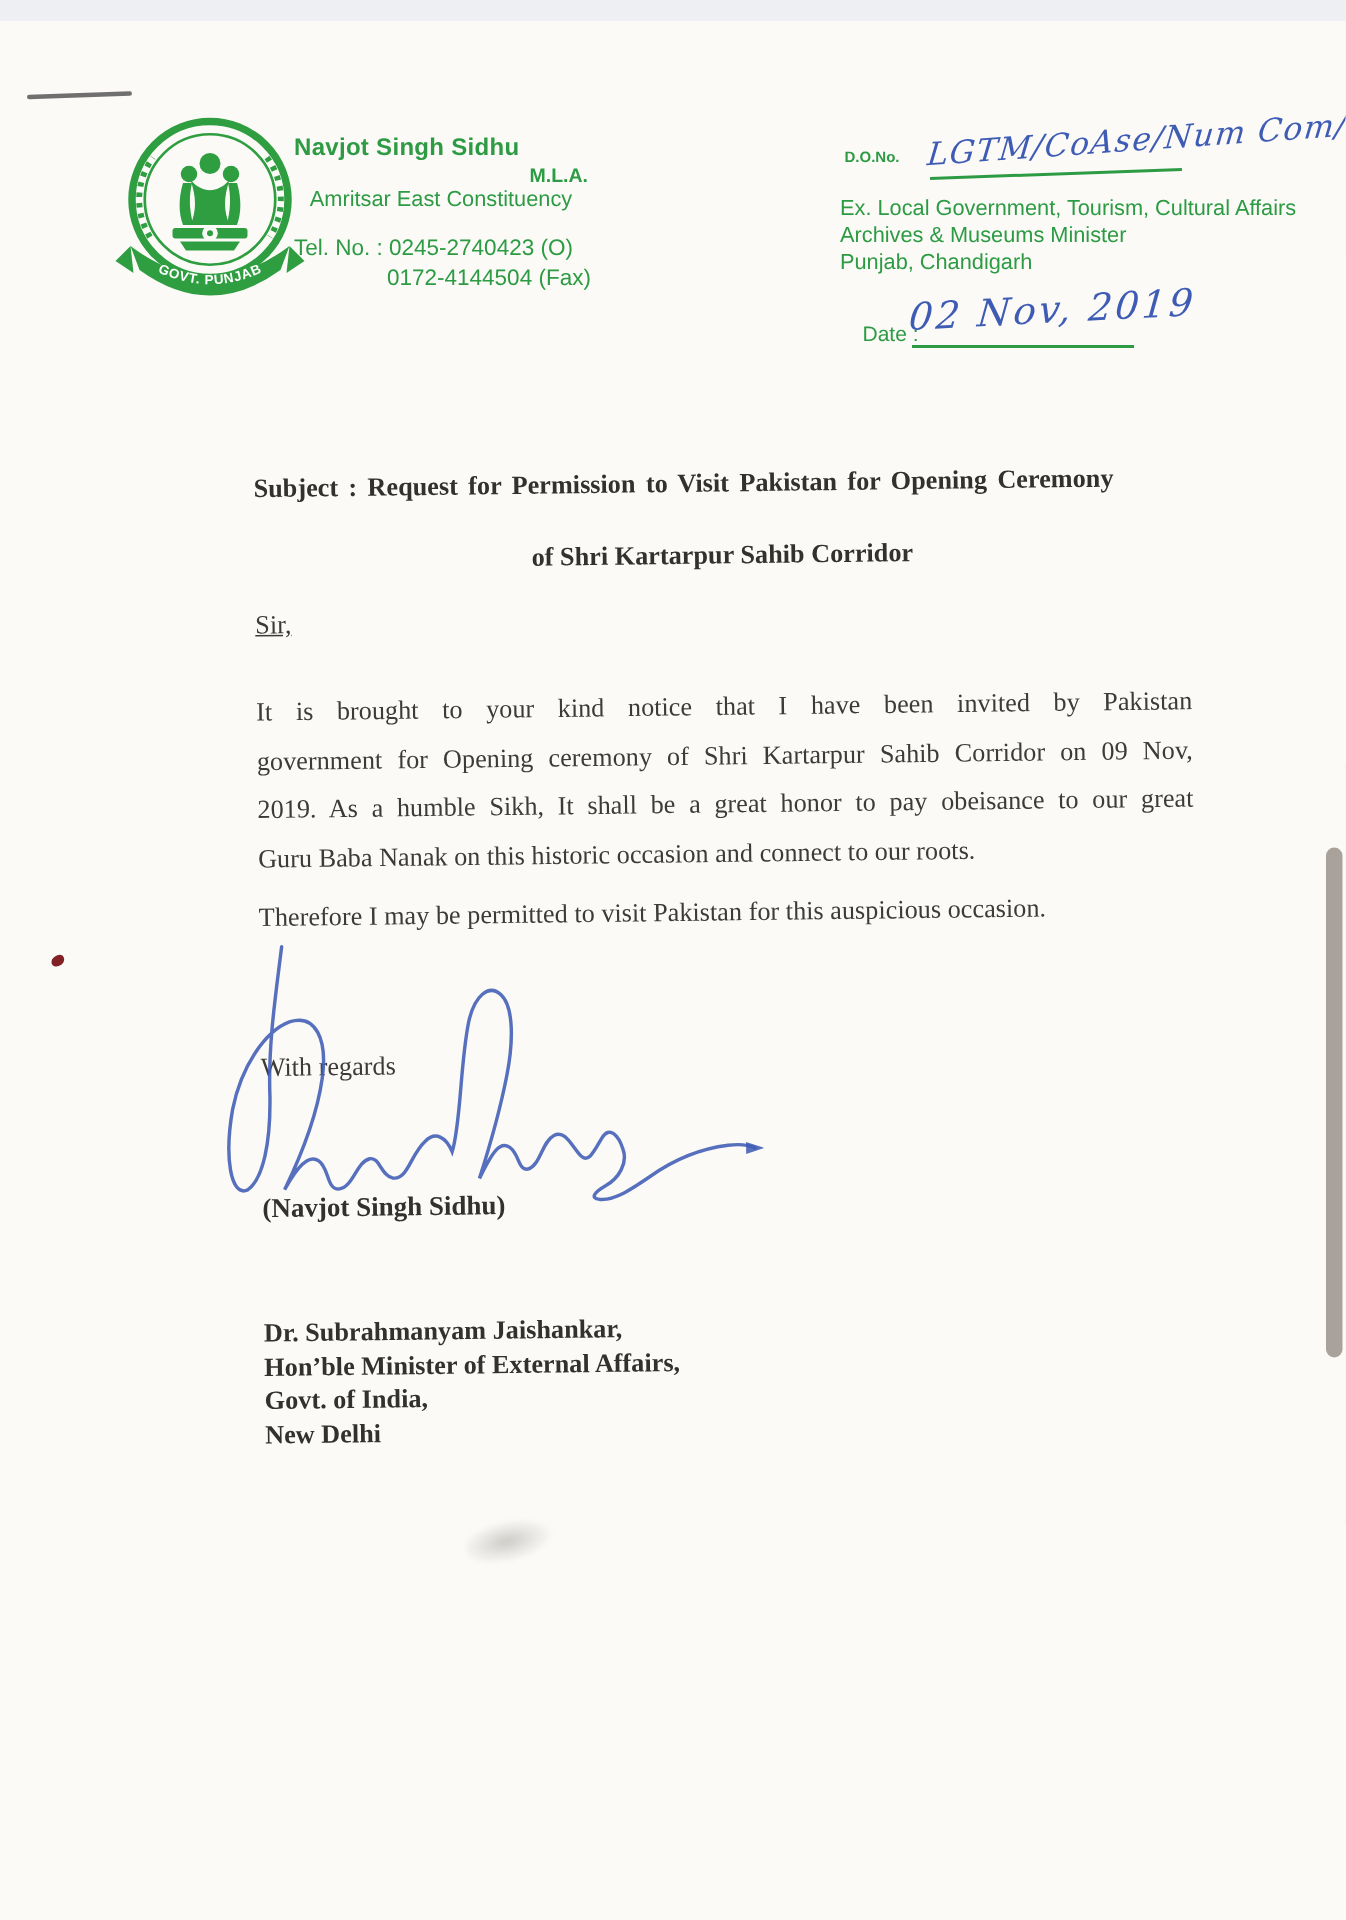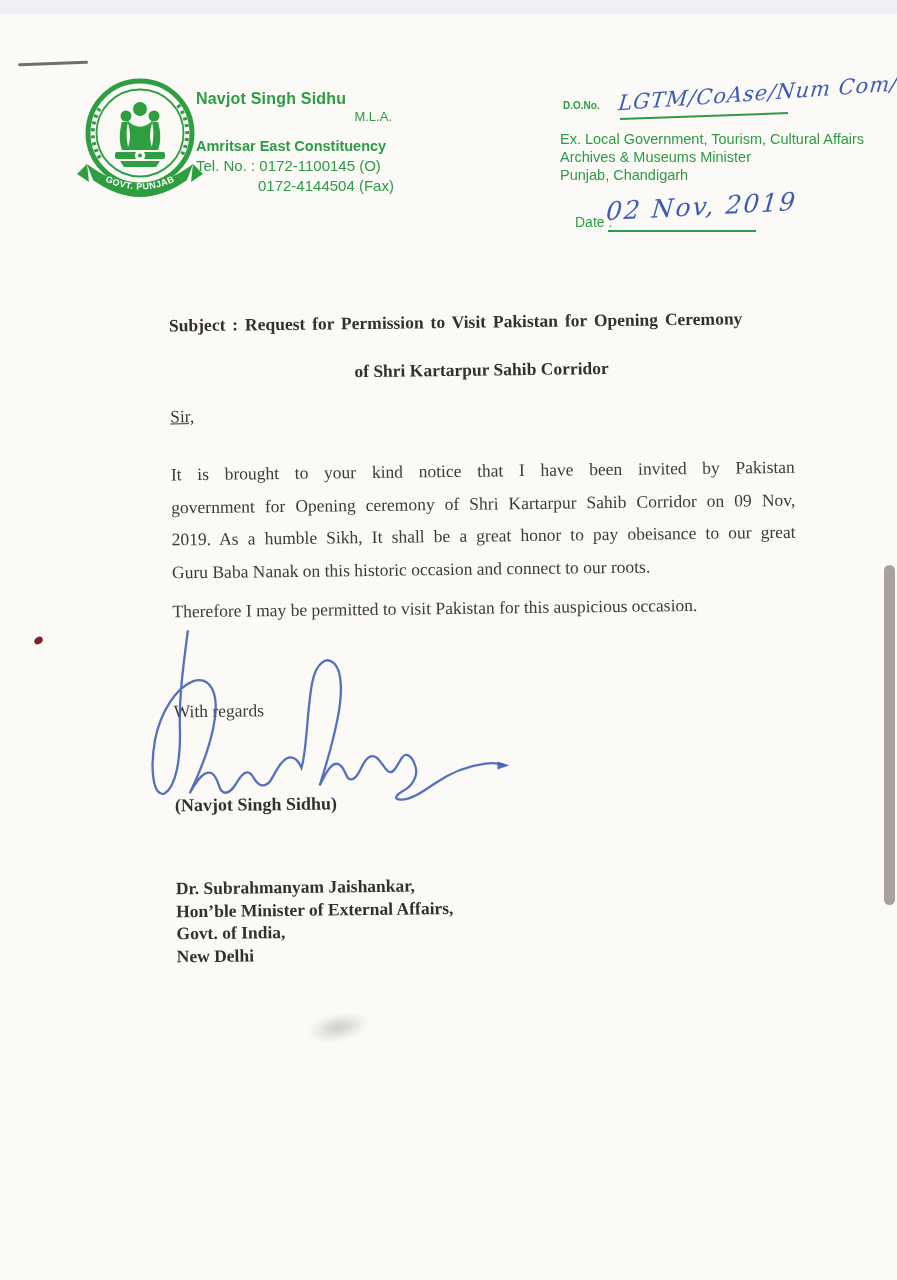--- a/index.html
+++ b/index.html
@@ -16,22 +16,22 @@
   #smudge{position:absolute;left:310px;top:1012px;width:62px;height:30px;
           background:radial-gradient(ellipse at 45% 50%, rgba(120,118,112,.35), rgba(120,118,112,0) 65%);
           filter:blur(1.5px);transform:rotate(-12deg);}
   #scroll-thumb{position:absolute;left:884px;top:565px;width:11px;height:340px;
                 background:#a9a29b;border-radius:6px;}
   
   #emblem{position:absolute;left:73px;top:76px;width:134px;height:134px;}
   #name-block{position:absolute;left:196px;top:90px;width:196px;
               font-family:"Liberation Sans",sans-serif;color:#2d9b43;}
   #lh-name{font-size:16px;font-weight:bold;letter-spacing:.2px;white-space:nowrap;}
-  #lh-mla{font-size:13px;text-align:right;margin-top:1px;font-weight:normal;}
-  #lh-constituency{font-size:14.5px;text-align:left;margin-top:14px;font-weight:bold;}
+  #lh-mla{font-size:13px;text-align:right;margin-top:1px;font-weight:bold;}
+  #lh-constituency{font-size:14.5px;text-align:center;margin-top:1px;}
   #tel-block{position:absolute;left:196px;top:156px;
              font-family:"Liberation Sans",sans-serif;color:#2d9b43;font-size:15px;line-height:20px;}
   #tel-fax{padding-left:62px;}
   
   #ref-block{position:absolute;left:560px;top:88px;width:340px;
              font-family:"Liberation Sans",sans-serif;color:#2d9b43;}
   #do-row{position:relative;height:34px;}
   #do-label{position:absolute;left:3px;top:12px;font-size:10px;font-weight:bold;}
   #do-underline{position:absolute;left:60px;top:27px;width:168px;border-bottom:2px solid #2d9b43;transform:rotate(-2deg);}
   .handwriting{color:#3f5cb5;font-family:"DejaVu Serif",serif;font-style:italic;}
@@ -92,21 +92,21 @@
     <textPath href="#ribbonPath" startOffset="50%" text-anchor="middle">GOVT. PUNJAB</textPath>
   </text>
 </svg>
 
 <div id="name-block">
   <div id="lh-name">Navjot Singh Sidhu</div>
   <div id="lh-mla">M.L.A.</div>
   <div id="lh-constituency">Amritsar East Constituency</div>
 </div>
 <div id="tel-block">
-  <div id="tel-office">Tel. No. : 0172-1100145 (O)</div>
+  <div id="tel-office">Tel. No. : 0245-2740423 (O)</div>
   <div id="tel-fax">0172-4144504 (Fax)</div>
 </div>
 
 <div id="ref-block">
   <div id="do-row">
     <span id="do-label">D.O.No.</span>
     <span id="do-underline"></span>
     <span id="do-value" class="handwriting">LGTM/CoAse/Num Com/31.</span>
   </div>
   <div id="minister-lines">

